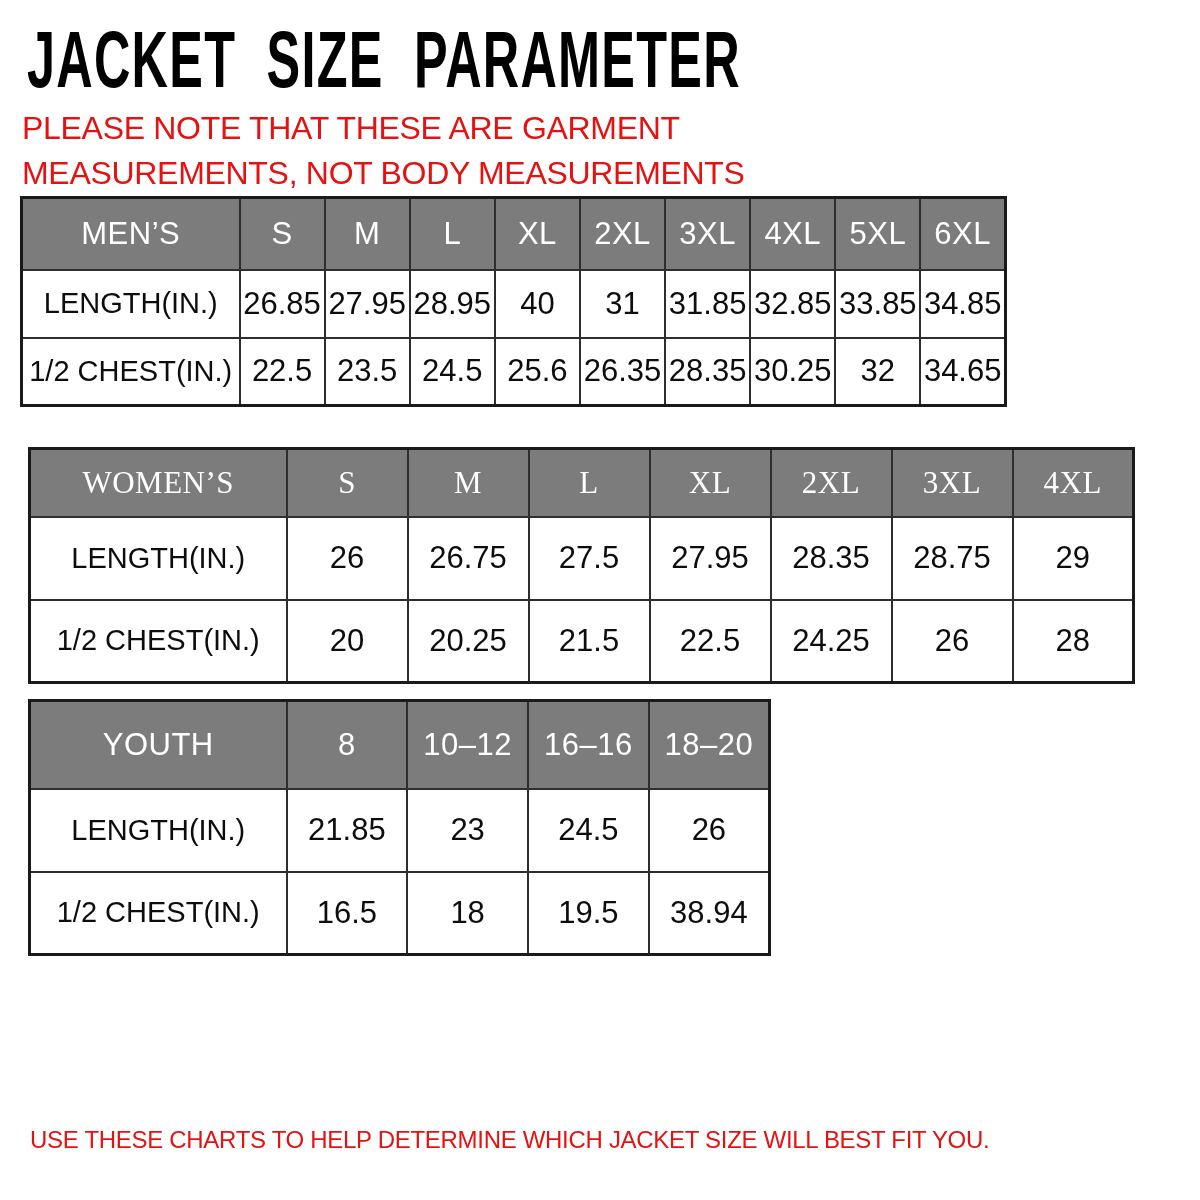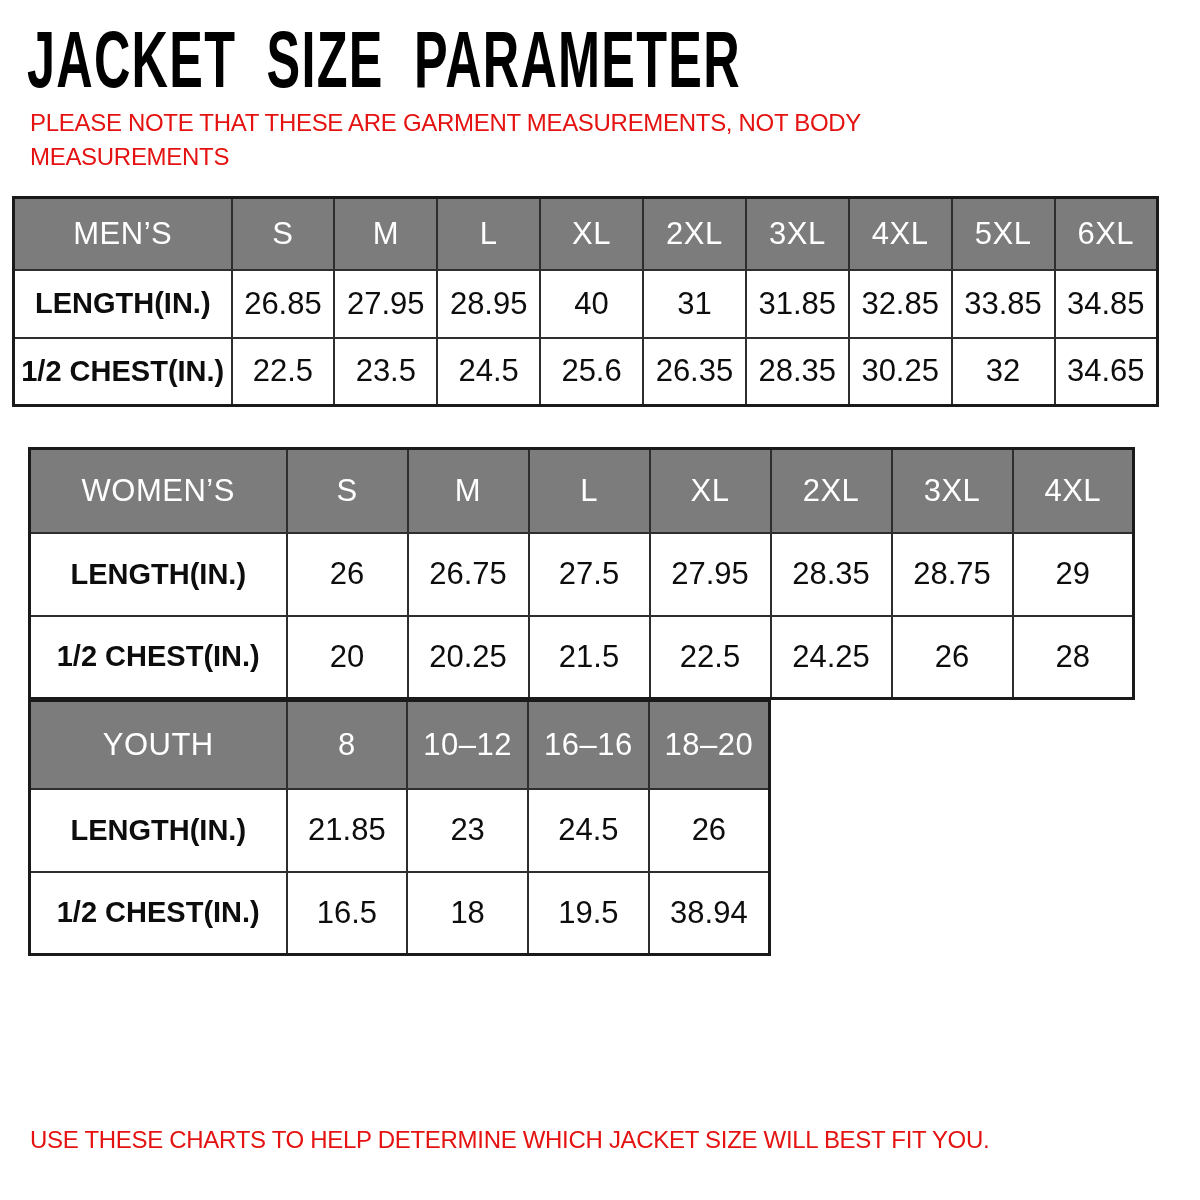--- a/index.html
+++ b/index.html
@@ -14,48 +14,48 @@
     font-family:"Liberation Sans",sans-serif;}
   .stage{position:relative;width:1200px;height:1200px;background:#fff;}
 
   .title{
     position:absolute;left:27px;top:20px;
     font-weight:900;font-size:80px;line-height:1;color:#000;
     letter-spacing:2px;word-spacing:24px;white-space:nowrap;
     transform:scaleX(0.63);transform-origin:left top;
   }
   .note{
-    position:absolute;left:30px;top:106px;width:930px;
-    color:var(--red);font-size:24px;line-height:1.4;font-weight:500;
+    position:absolute;left:22px;top:106px;width:930px;
+    color:var(--red);font-size:32px;line-height:1.4;font-weight:500;
     letter-spacing:-0.3px;
   }
 
   table.size-table{
     position:absolute;border-collapse:collapse;table-layout:fixed;
     background:#fff;border:3px solid var(--border-dark);
   }
   .size-table th,.size-table td{
     border:2px solid var(--border-inner);
     text-align:center;vertical-align:middle;
     overflow:hidden;white-space:nowrap;
   }
   .size-table th{
     background:var(--header-gray);color:#fff;
     font-size:31px;font-weight:500;letter-spacing:0.5px;
   }
   .size-table td{font-size:31px;color:var(--ink);font-weight:400;}
-  .size-table td.rowlabel{font-size:29px;font-weight:700;letter-spacing:0;}
-
-  table.mens{left:12px;top:196px;width:1147px;padding-left:40px;}
+  .size-table td.rowlabel{font-size:29px;font-weight:400;letter-spacing:0;}
+
+  table.mens{left:20px;top:196px;width:987px;padding-left:40px;}
   .mens th{height:72px;}
   .mens td{height:68px;}
   .mens col.label{width:218px;}
 
   table.womens{left:28px;top:447px;width:1107px;}
-  .womens th{height:84px;}
+  .womens th{height:68px;font-family:Liberation Serif, serif;}
   .womens td{height:83px;}
   .womens col.label{width:257px;}
 
   table.youth{left:28px;top:699px;width:743px;}
   .youth th{height:88px;}
   .youth td{height:83px;}
   .youth col.label{width:257px;}
 
   .footer-para{
     position:absolute;left:30px;top:1029px;width:1165px;

